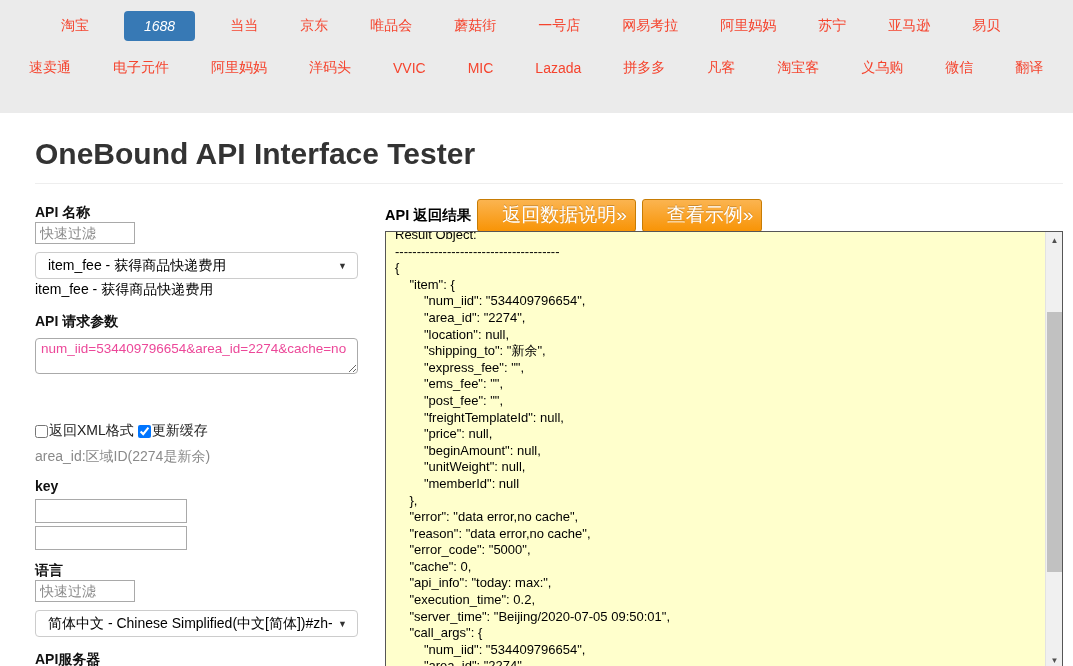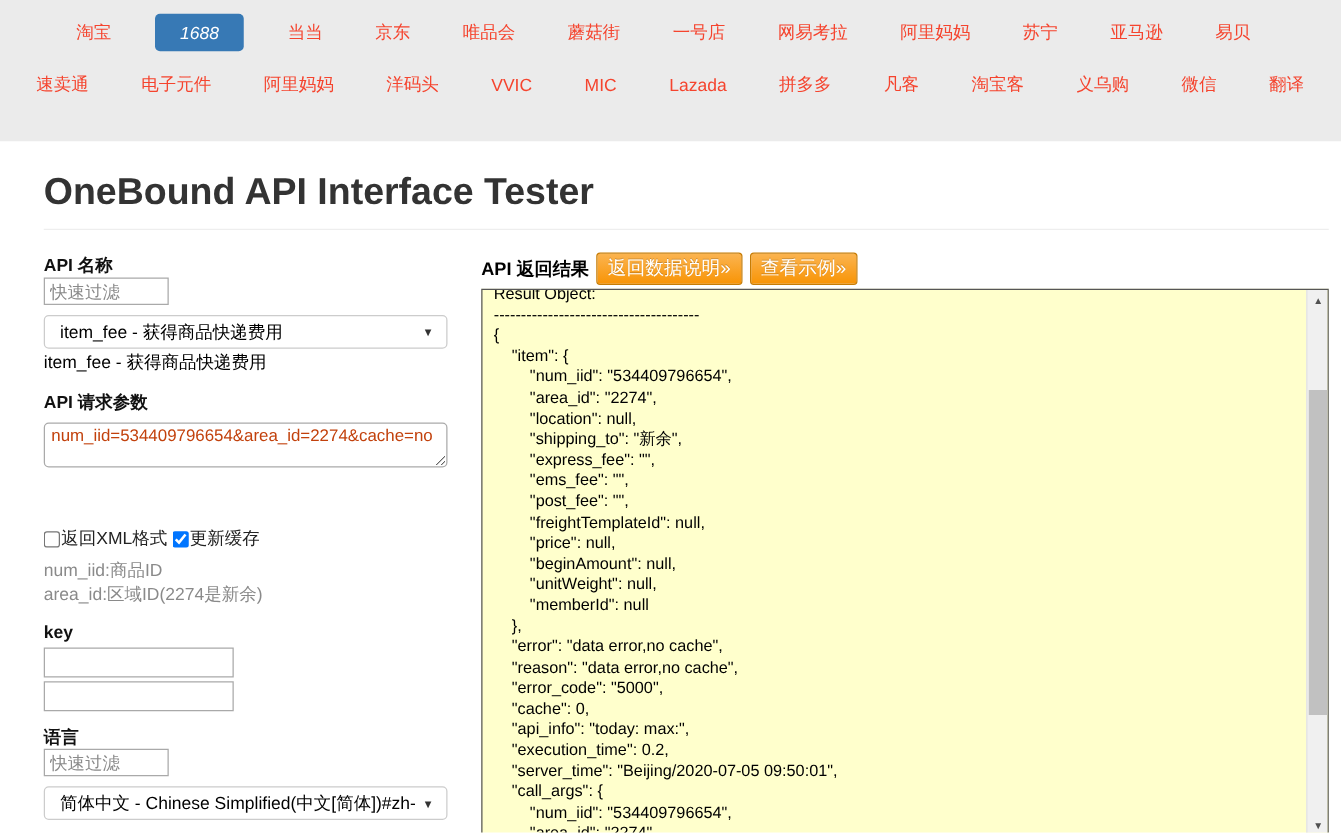--- a/index.html
+++ b/index.html
@@ -46,42 +46,42 @@
     width:100%; height:27px; border:1px solid #ccc; border-radius:4px;
     background:#fff; display:flex; align-items:center; justify-content:space-between;
     padding:0 10px 0 12px; cursor:pointer; margin-bottom:2px;
   }
   .fake-select .val { font-size:14px; color:#000; overflow:hidden; white-space:nowrap; }
   .caret { font-size:9px; color:#333; margin-left:6px; }
   .select-caption { font-size:14px; color:#000; margin-bottom:14px; }
   .block-label { display:block; margin-bottom:7px; }
   textarea.params {
     width:100%; height:36px; border:1px solid #aaa; border-radius:4px;
-    font-family:"Liberation Sans",sans-serif; font-size:13.5px; color:#c2410c;
+    font-family:"Liberation Sans",sans-serif; font-size:13.5px; color:#ec4899;
     padding:2px 5px; resize:both; margin-bottom:1px;
   }
   .checkbox-row { display:flex; align-items:center; margin-bottom:7px; font-size:14px; color:#222;margin-top:44px; }
   .checkbox-row input { margin:0 1px 0 0; }
   .checkbox-row .cb-label { margin-right:4px; }
   .hints { color:#8a8a8a; font-size:14px; line-height:19px; margin-bottom:12px; }
   .kv-label { display:block; margin-bottom:5px; }
   input.plain-input {
     width:152px; height:24px; border:1px solid #a9a9a9;
     font-family:"Liberation Sans",sans-serif; font-size:14px; padding:1px 4px;
     display:block; margin-bottom:3px;
   }
   .lang-row { margin-top:12px; }
   .mb14 { margin-bottom:14px; }
   .mb18 { margin-bottom:18px;flex-direction:column; }
   
   .result-header { display:flex; align-items:center; margin-bottom:5px; height:22px; }
   .result-title { font-weight:bold; font-size:14.5px; margin-right:6px; }
   .orange-btn {
     background:linear-gradient(#fbb450,#f89406); border:1px solid #c77c04;
-    color:#fff; font-size:15px; padding:2px 8px 3px 8px; border-radius:3px;
+    color:#fff; font-size:19px; padding:2px 8px 3px 24px; border-radius:3px;
     margin-right:6px; cursor:pointer; text-decoration:none;
     text-shadow:0 -1px 0 rgba(0,0,0,0.2);
   }
   .result-box {
     position:relative; width:100%; height:457px;
     background:#ffffcc; border:1px solid #565656;
     overflow:hidden;
   }
   .result-box pre {
     margin:-7px 0 0 0; padding:2px 24px 2px 9px;
@@ -172,21 +172,20 @@
       <textarea class="params" style="">num_iid=534409796654&amp;area_id=2274&amp;cache=no</textarea>
 
       <div class="checkbox-row">
         <input type="checkbox" style="">
         <span class="cb-label">返回XML格式</span>
         <input type="checkbox" checked="" style="">
         <span class="cb-label">更新缓存</span>
       </div>
 
       <div class="hints">
-          <div>num_iid:商品ID</div>
           <div>area_id:区域ID(2274是新余)</div>
         </div>
 
       <label class="b kv-label">key</label>
       <input class="plain-input" type="text" value="" style="">
 
       <input class="plain-input" type="text" value="" style="">
 
       <div class="inline-row lang-row">
         <label class="b">语言</label>

